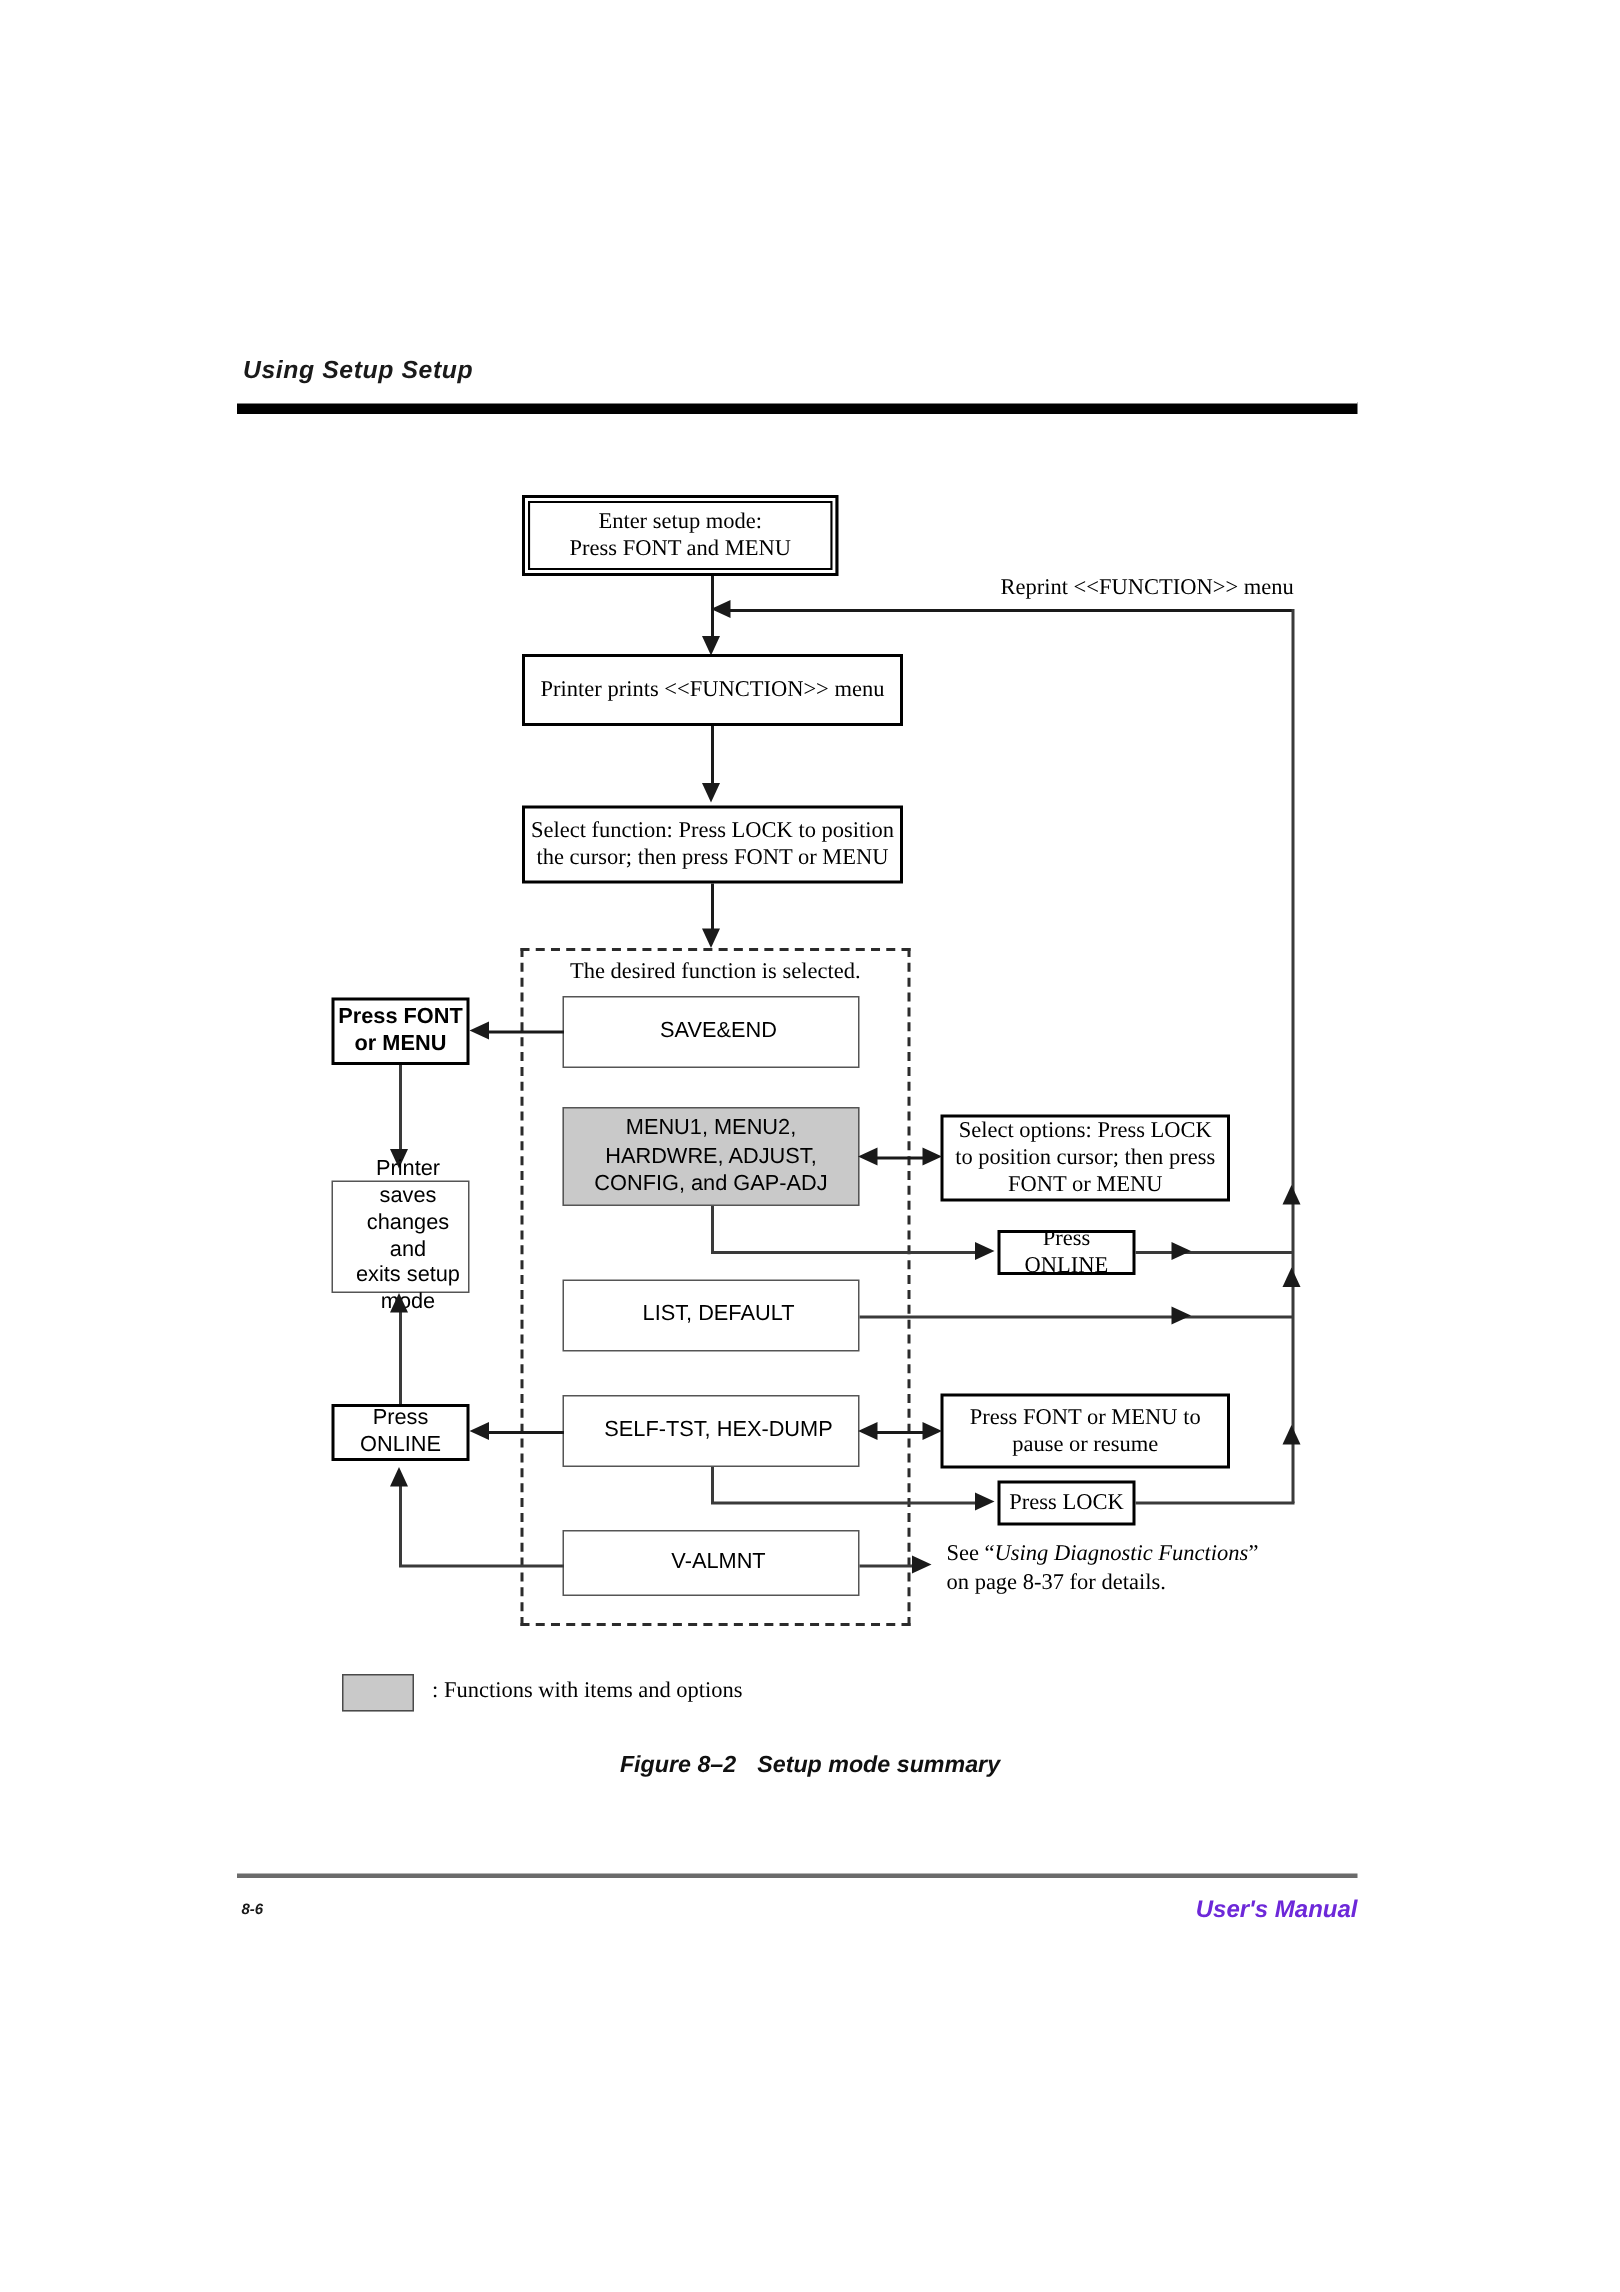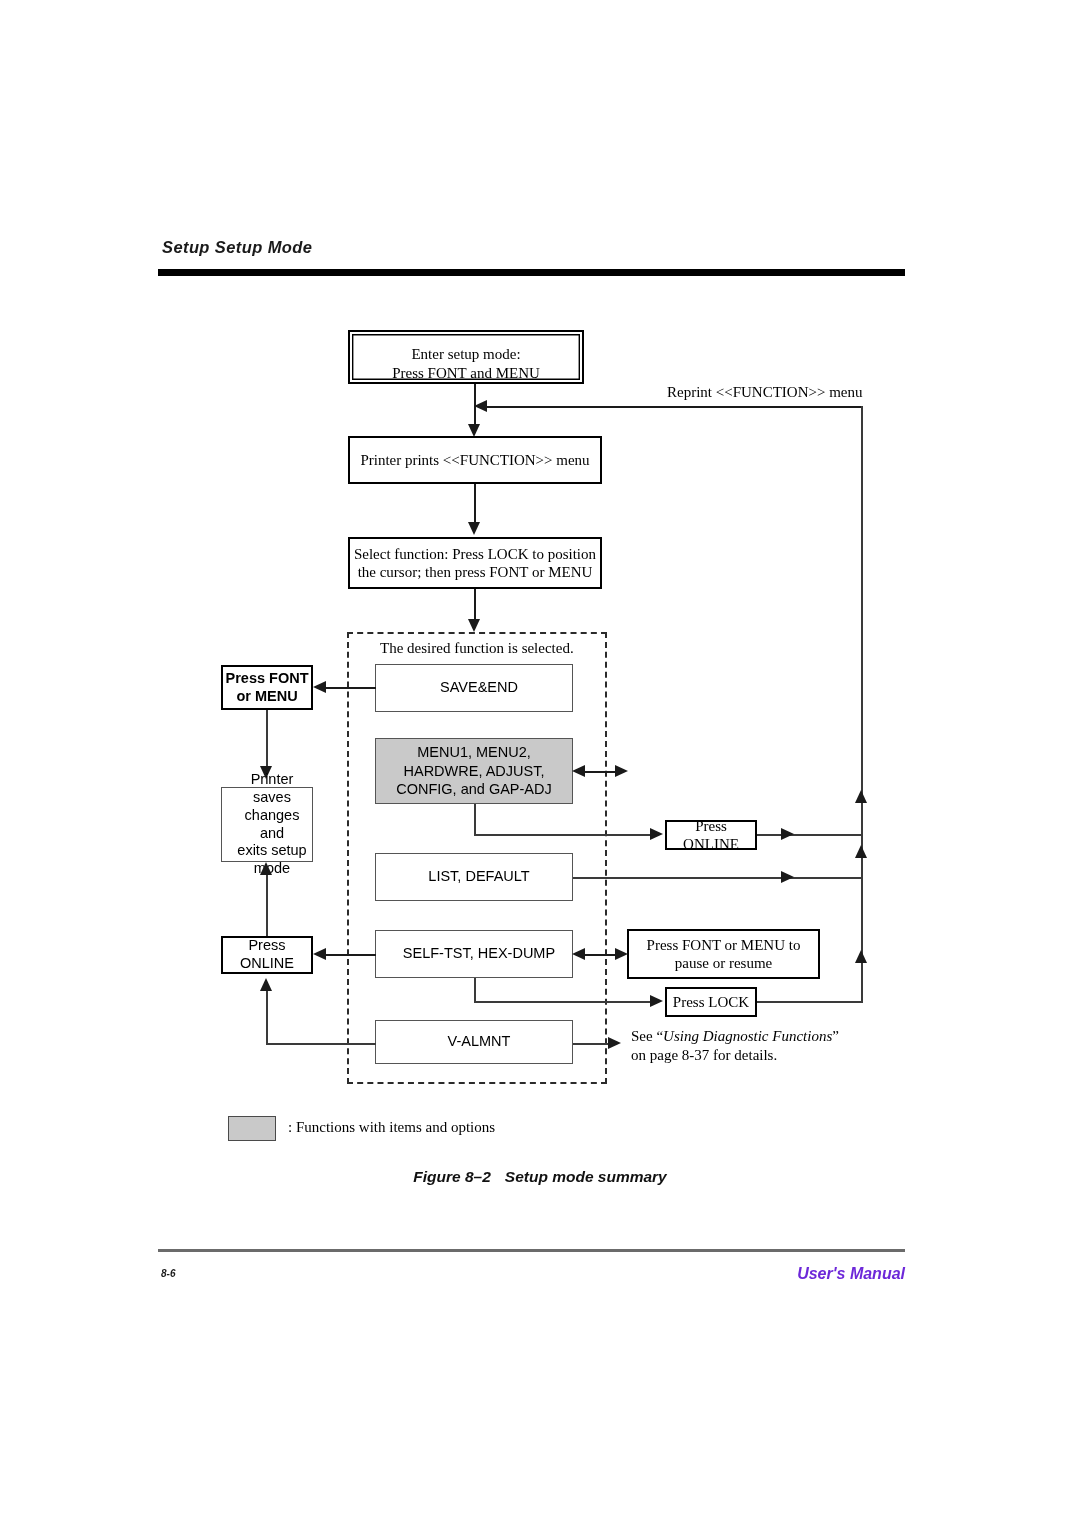--- a/index.html
+++ b/index.html
@@ -162,24 +162,24 @@
   }
   .caption .gap { display: inline-block; width: 14px; }
 
   .ital { font-style: italic; }
 </style>
 </head>
 <body>
 
 <div class="page">
 
-  <div class="header-title">Setup Setup Mode</div>
+  <div class="header-title">Using Setup Setup</div>
   <div class="header-rule"></div>
 
-  <div class="box double" style="left:348px; top:330px; width:236px; height:54px;align-items:flex-end;">
+  <div class="box double" style="left:348px; top:330px; width:211px; height:54px;">
     <span style="white-space:pre-line;">Enter setup mode:
 Press FONT and MENU</span>
   </div>
 
   <div class="ln v dark" style="left:474px; top:384px; width:2.2px; height:42px;"></div>
   <div class="arw down" style="left:468px; top:424px;"></div>
 
   <div class="plain-text" style="left:667px; top:383px;">Reprint &lt;&lt;FUNCTION&gt;&gt; menu</div>
   <div class="ln h dark" style="left:482px; top:406px; width:380px;"></div>
   <div class="arw left" style="left:474px; top:400px;"></div>
@@ -250,20 +250,25 @@
     <span>Press ONLINE</span>
   </div>
 
   <div class="ln h dark" style="left:322px; top:954px; width:54px;"></div>
   <div class="arw left" style="left:313px; top:948px;"></div>
 
   <div class="ln h" style="left:266px; top:1043px; width:110px;"></div>
   <div class="ln v" style="left:266px; top:990px; width:2px; height:54px;"></div>
   <div class="arw up" style="left:260px; top:978px;"></div>
 
+  <div class="box bold" style="left:627px; top:743px; width:193px; height:58px;">
+    <span style="white-space:pre-line;">Select options: Press LOCK
+to position cursor; then press
+FONT or MENU</span>
+  </div>
 
   <div class="ln h dark" style="left:580px; top:771px; width:42px;"></div>
   <div class="arw left" style="left:572px; top:765px;"></div>
   <div class="arw right" style="left:615px; top:765px;"></div>
 
   <div class="box bold" style="left:665px; top:820px; width:92px; height:30px;">
     <span>Press ONLINE</span>
   </div>
 
   <div class="ln v" style="left:474px; top:804px; width:2px; height:30px;"></div>

